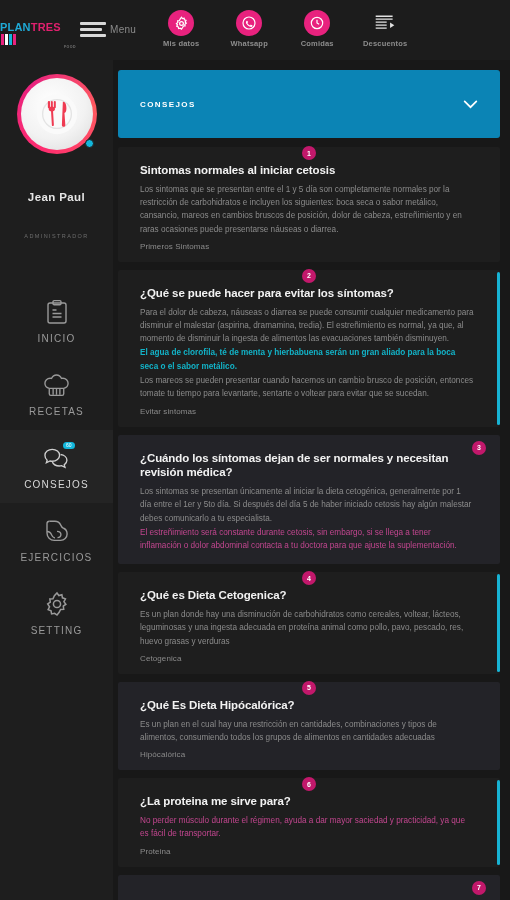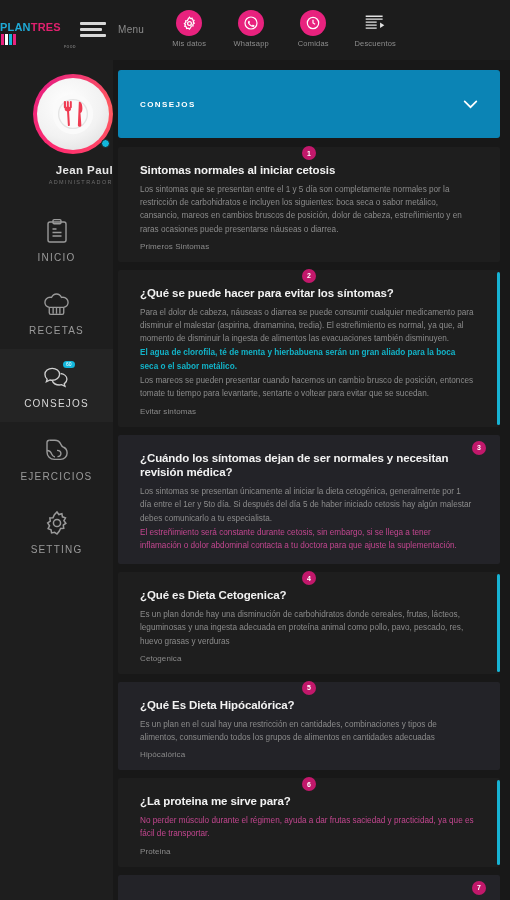--- a/index.html
+++ b/index.html
@@ -20,43 +20,44 @@
     position: relative; z-index: 5;
   }
   .logo { width: 76px; display:flex; align-items:center; justify-content:center; padding-top:16px; }
   .logo-txt { font-size: 11px; font-weight: 700; letter-spacing: .2px; line-height:1; }
   .logo-txt .a { color:#1fa9d6; }
   .logo-txt .b { color:#e1206e; }
   .logo-bars { display:inline-flex; gap:1px; margin-left:1px; vertical-align: middle; }
   .logo-bars i { display:block; width:3px; height:11px; }
   .logo-sub { display:block; font-size:3.5px; color:#777; letter-spacing:.5px; text-align:right; margin-top:1px;}
 
-  .hamburger { display:flex; align-items:center; gap:12px; padding-top:16px; margin-left:4px; }
+  .hamburger { display:flex; align-items:center; gap:4px; padding-top:16px; margin-left:4px; }
   .ham-lines { display:flex; flex-direction:column; gap:3px; }
   .ham-lines i { display:block; width:26px; height:3px; background:#d8d8d8; border-radius:1px; }
   .ham-lines i:nth-child(2){ width:22px; }
   .menu-label { font-size:10px; color:#8a8a8a; letter-spacing:.3px; }
 
-  .top-actions { display:flex; gap:0; margin-left:14px; }
+  .top-actions { display:flex; gap:6px; margin-left:14px;font-weight:bold; }
   .top-act { width:62px; display:flex; flex-direction:column; align-items:center; gap:3px; padding-top:4px; }
   .circ { width:26px; height:26px; border-radius:50%; background:#e8227e;
           display:flex; align-items:center; justify-content:center; }
   .circ svg { display:block; }
   .top-act span { font-size:7.5px; color:#8d8d8d; letter-spacing:.2px; white-space:nowrap; }
   .plainicon { width:26px; height:26px; display:flex;align-items:center;justify-content:center;}
 
   
   .body { display:flex; flex:1; min-height:0; }
 
   
   .sidebar {
     width: 113px; flex:0 0 113px;
     background:#1e1e1e;
-    display:flex; flex-direction:column; align-items:flex-end;
+    display:flex; flex-direction:column; align-items:center;
     padding-top: 14px;
+    gap: 27px;
   }
   .avatar-wrap { position:relative; width:80px; height:80px; margin-bottom:10px;}
   .avatar-ring {
     width:80px;height:80px;border-radius:50%;
     background: conic-gradient(from 200deg, #ff2d6f, #e8227e, #ff5a5f, #ff2d6f);
     display:flex;align-items:center;justify-content:center;
   }
   .avatar-inner{
     width:72px;height:72px;border-radius:50%;
     background: radial-gradient(circle at 42% 36%, #ffffff 0%, #f2f2f2 55%, #d9d9d9 100%);
@@ -311,33 +312,33 @@
           </div>
           <div class="card alt">
             <div class="badge right">3</div>
             <h3>¿Cuándo los síntomas dejan de ser normales y necesitan revisión médica?</h3>
             <p class="">Los sintomas se presentan únicamente al iniciar la dieta cetogénica, generalmente por 1 día entre el 1er y 5to día. Si después del día 5 de haber iniciado cetosis hay algún malestar debes comunicarlo a tu especialista.</p>
             <p class="hl-pink">El estreñimiento será constante durante cetosis, sin embargo, si se llega a tener inflamación o dolor abdominal contacta a tu doctora para que ajuste la suplementación.</p>
           </div>
           <div class="card accent">
             <div class="badge">4</div>
             <h3>¿Qué es Dieta Cetogenica?</h3>
-            <p class="">Es un plan donde hay una disminución de carbohidratos donde cereales, frutas, lácteos, leguminosas y una ingesta adecuada en proteína animal como pollo, pavo, pescado, res, huevo grasas y verduras</p>
+            <p class="">Es un plan donde hay una disminución de carbohidratos como cereales, voltear, lácteos, leguminosas y una ingesta adecuada en proteína animal como pollo, pavo, pescado, res, huevo grasas y verduras</p>
             <div class="tag">Cetogenica</div>
           </div>
           <div class="card alt">
             <div class="badge">5</div>
             <h3>¿Qué Es Dieta Hipócalórica?</h3>
             <p class="">Es un plan en el cual hay una restricción en cantidades, combinaciones y tipos de alimentos, consumiendo todos los grupos de alimentos en cantidades adecuadas</p>
             <div class="tag">Hipócalórica</div>
           </div>
           <div class="card accent">
             <div class="badge">6</div>
             <h3>¿La proteina me sirve para?</h3>
-            <p class="body-pink">No perder músculo durante el régimen, ayuda a dar frutas saciedad y practicidad, ya que es fácil de transportar.</p>
+            <p class="body-pink">No perder músculo durante el régimen, ayuda a dar mayor saciedad y practicidad, ya que es fácil de transportar.</p>
             <div class="tag">Proteina</div>
           </div>
           <div class="card alt">
             <div class="badge right">7</div>
           </div>
         </div>
 
     </div>
   </div>
 </div>

